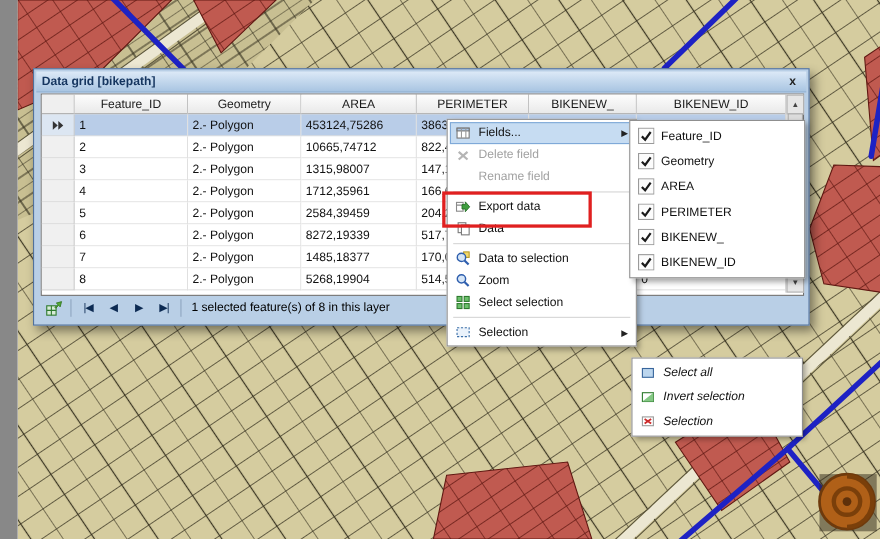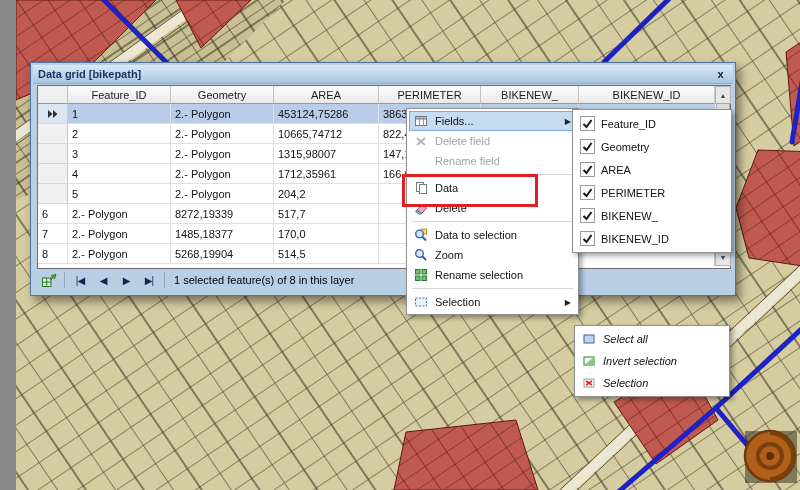--- a/index.html
+++ b/index.html
@@ -169,20 +169,21 @@
         <div class="cell">4</div>
         <div class="cell">2.- Polygon</div>
         <div class="cell">1712,35961</div>
         <div class="cell">166,6</div>
         <div class="cell"></div>
         <div class="cell"></div>
 
         <div class="rowhdr"></div>
         <div class="cell">5</div>
         <div class="cell">2.- Polygon</div>
+        <div class="cell">2584,39459</div>
         <div class="cell">204,2</div>
         <div class="cell"></div>
         <div class="cell"></div>
 
         <div class="rowhdr"></div>
         <div class="cell">6</div>
         <div class="cell">2.- Polygon</div>
         <div class="cell">8272,19339</div>
         <div class="cell">517,7</div>
         <div class="cell"></div>
@@ -253,34 +254,35 @@
       <span>Delete field</span>
     </div>
     <div class="mi disabled">
       <span class="mic"></span>
       <span>Rename field</span>
     </div>
     <div class="msep"></div>
     <div class="mi">
       <span class="mic">
         <svg width="14" height="14">
+            <rect x="1" y="3" width="6" height="8" fill="#fff" stroke="#8a8a8a"></rect>
+            <line x1="1" y1="5.5" x2="7" y2="5.5" stroke="#8a8a8a"></line>
+            <path d="M6,5 L9,5 L9,2.5 L13,7 L9,11.5 L9,9 L6,9 z" fill="#3f9e3f" stroke="#256e25" stroke-width="0.8"></path>
+          </svg>
+      </span>
+      <span>Export data</span>
+    </div>
+    <div class="mi">
+      <span class="mic">
+        <svg width="14" height="14">
             <rect x="2.5" y="1.5" width="7" height="9" fill="#fff" stroke="#7a7a7a"></rect>
             <rect x="5.5" y="3.5" width="7" height="9" fill="#fff" stroke="#7a7a7a"></rect>
           </svg>
       </span>
       <span>Data</span>
-    </div>
-    <div class="mi">
-      <span class="mic">
-        <svg width="14" height="14">
-            <path d="M3,9 L8,3.5 L12.5,7 L7.5,12.5 z" fill="#eaa6bb" stroke="#9a5570"></path>
-            <path d="M3,9 L7.5,12.5 L5.5,13.5 L1.5,10.5 z" fill="#8fa7dd" stroke="#5a6f9e"></path>
-          </svg>
-      </span>
-      <span>Delete</span>
     </div>
     <div class="msep"></div>
     <div class="mi">
       <span class="mic">
         <svg width="14" height="14">
             <rect x="7.5" y="1" width="5" height="5" fill="#f3d96a" stroke="#b89a2a"></rect>
             <circle cx="5.5" cy="6" r="3.8" fill="#d6e6f7" stroke="#2f5fae" stroke-width="1.3"></circle>
             <line x1="8.3" y1="8.8" x2="12" y2="12.5" stroke="#2f5fae" stroke-width="2"></line>
           </svg>
       </span>
@@ -297,21 +299,21 @@
     </div>
     <div class="mi">
       <span class="mic">
         <svg width="14" height="14">
             <rect x="1.5" y="1.5" width="4.5" height="4.5" fill="#6cc06c" stroke="#2e7a2e"></rect>
             <rect x="8" y="1.5" width="4.5" height="4.5" fill="#6cc06c" stroke="#2e7a2e"></rect>
             <rect x="1.5" y="8" width="4.5" height="4.5" fill="#6cc06c" stroke="#2e7a2e"></rect>
             <rect x="8" y="8" width="4.5" height="4.5" fill="#6cc06c" stroke="#2e7a2e"></rect>
           </svg>
       </span>
-      <span>Rename selection</span>
+      <span>Select selection</span>
     </div>
     <div class="msep"></div>
     <div class="mi">
       <span class="mic">
         <svg width="14" height="14">
             <rect x="1.5" y="3" width="11" height="8" fill="#eaf2fb" stroke="#3a6ea8" stroke-dasharray="2,1.5"></rect>
           </svg>
       </span>
       <span>Selection</span>
       <span class="marrow">▶</span>

